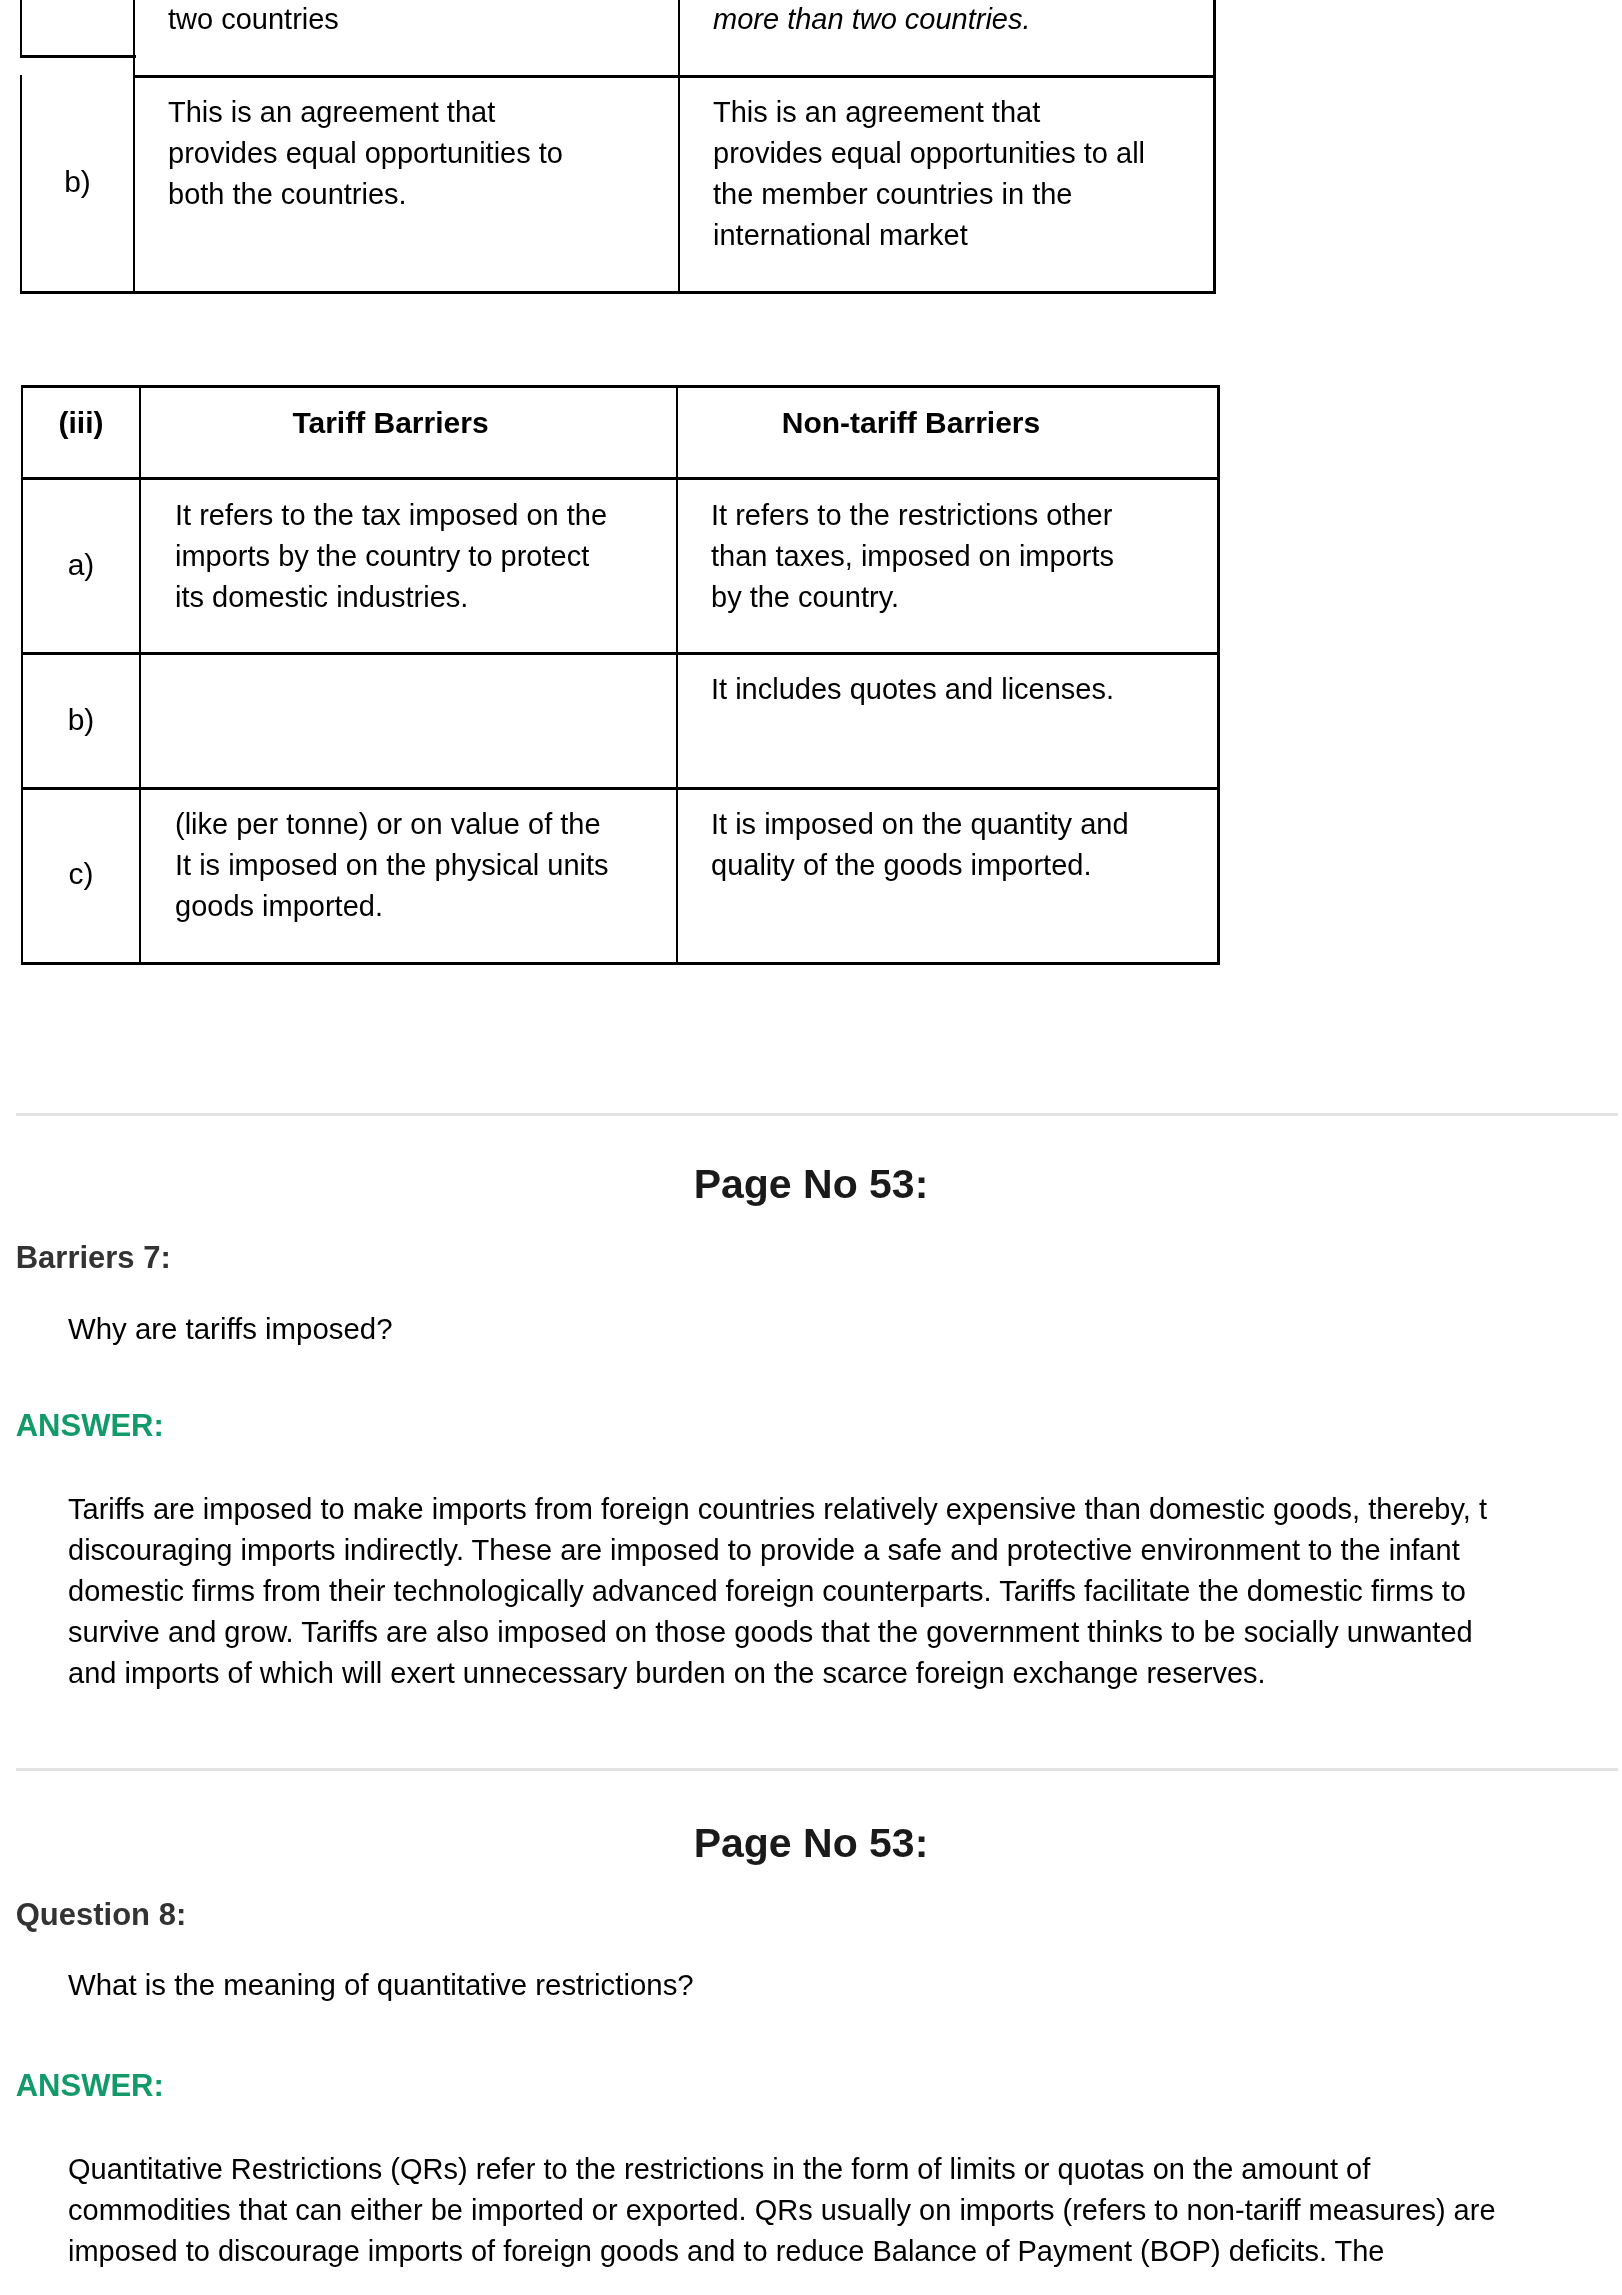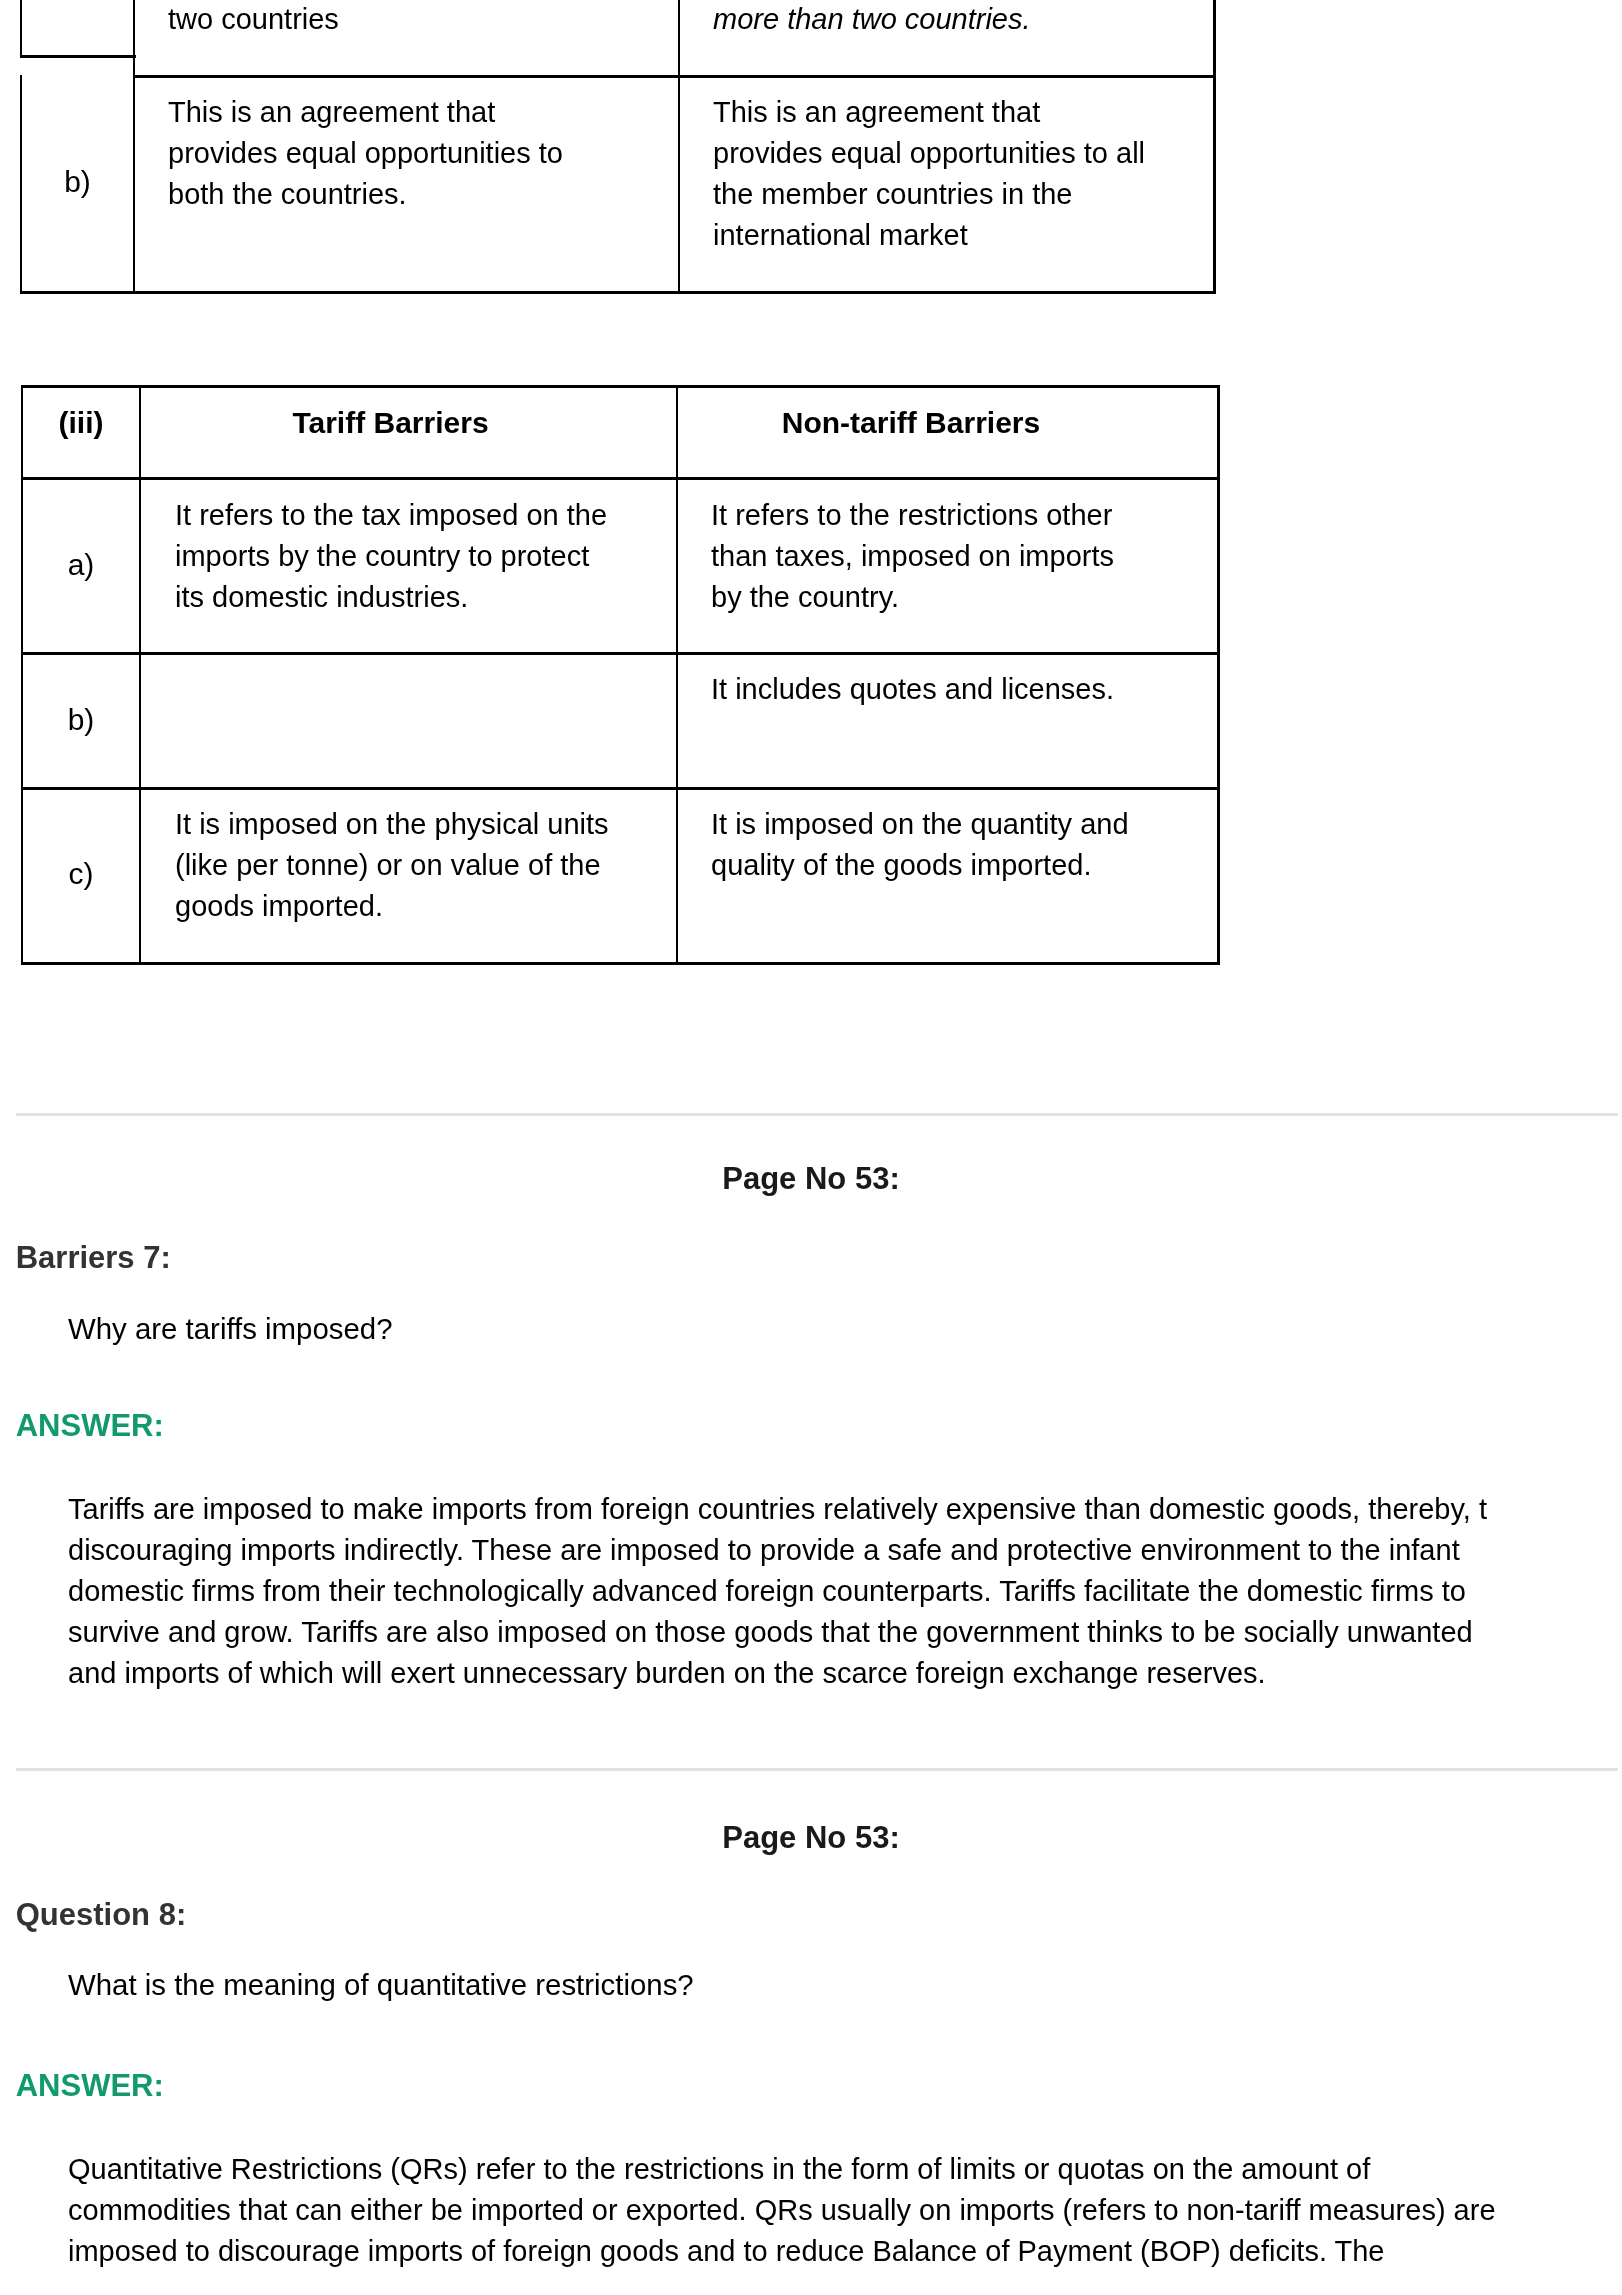--- a/index.html
+++ b/index.html
@@ -16,21 +16,21 @@
       position: absolute; font-size: 30px; color: #000; text-align: center;
       font-family: "Liberation Sans", sans-serif;
     }
     .hdr {
       position: absolute; font-size: 30px; font-weight: bold; color: #000; text-align: center;
       font-family: "Liberation Sans", sans-serif;
     }
     .sep { position: absolute; left: 15.7px; width: 1602px; height: 2.6px; background: #e2e2e2; }
     .pageno {
       position: absolute; left: 0; width: 1622px; text-align: center;
-      font-size: 31px; font-weight: bold; color: #1a1a1a;
+      font-size: 41px; font-weight: bold; color: #1a1a1a;
     }
     .qtitle { position: absolute; left: 15.7px; font-size: 31px; font-weight: bold; color: #333333; }
     .qtext { position: absolute; left: 68px; font-size: 29.4px; color: #000; }
     .answer { position: absolute; left: 15.7px; font-size: 31px; font-weight: bold; }
     .para {
       position: absolute; left: 68px; width: 1531px; font-size: 29px; line-height: 41px; color: #000;
     }
   </style>
 </head>
 <body>
@@ -95,22 +95,22 @@
 
   <div class="label" style="left:23px; width:116px; top:703px;">b)</div>
   <div class="cell-text" style="left:175px; top:669px;">
   </div>
   <div class="cell-text" style="left:711px; top:669px;">
     <div>It includes quotes and licenses.</div>
   </div>
 
   <div class="label" style="left:23px; width:116px; top:857px;">c)</div>
   <div class="cell-text" style="left:175px; top:804px;">
+    <div>(like per tonne) or on value of the</div>
     <div>It is imposed on the physical units</div>
-    <div>(like per tonne) or on value of the</div>
     <div>goods imported.</div>
   </div>
   <div class="cell-text" style="left:711px; top:804px;">
     <div>It is imposed on the quantity and</div>
     <div>quality of the goods imported.</div>
   </div>
 </div>
 
 <div>
   <div class="sep" style="top: 1113px; background: rgb(226, 226, 226);"></div>

